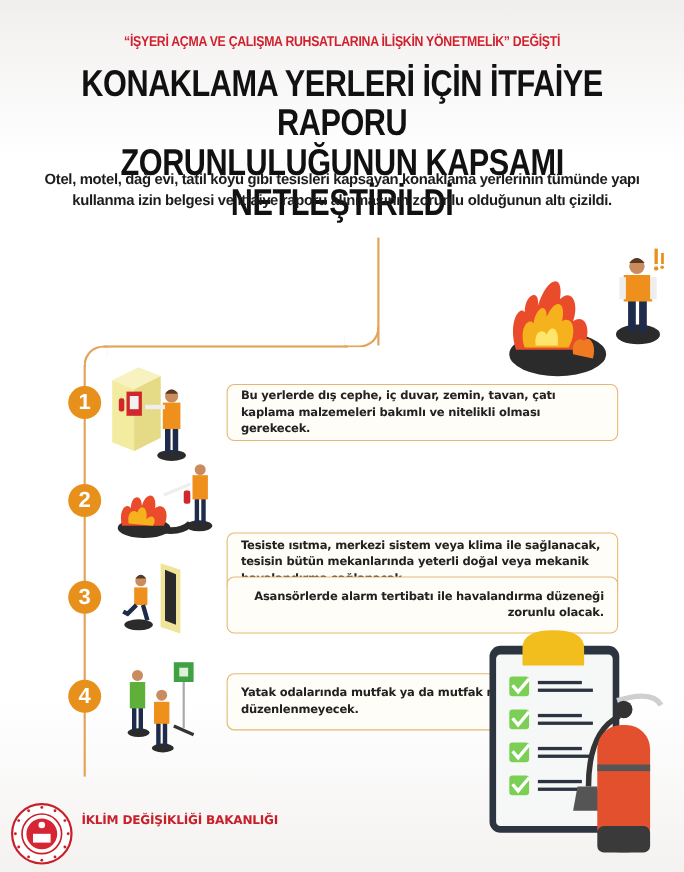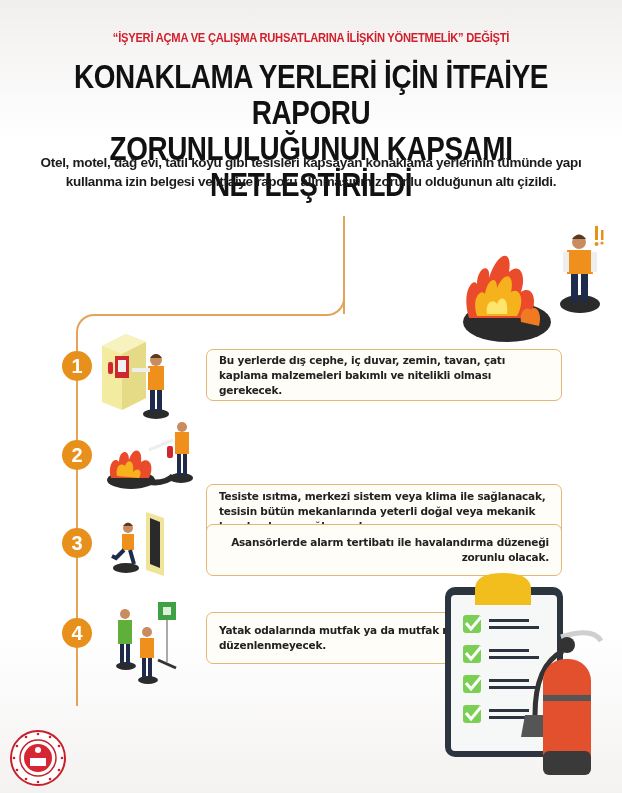--- a/index.html
+++ b/index.html
@@ -225,13 +225,14 @@
       <circle cx="30" cy="54" r="1.3"></circle>
         <circle cx="18" cy="51" r="1.3"></circle>
         <circle cx="9" cy="42" r="1.3"></circle>
       <circle cx="6" cy="30" r="1.3"></circle>
         <circle cx="9" cy="18" r="1.3"></circle>
         <circle cx="18" cy="9" r="1.3"></circle>
     </g>
   </svg>
 </div>
 <div class="footer-text">
+  <div>İKLİM DEĞİŞİKLİĞİ BAKANLIĞI</div>
 </div>
 
 </body></html>

